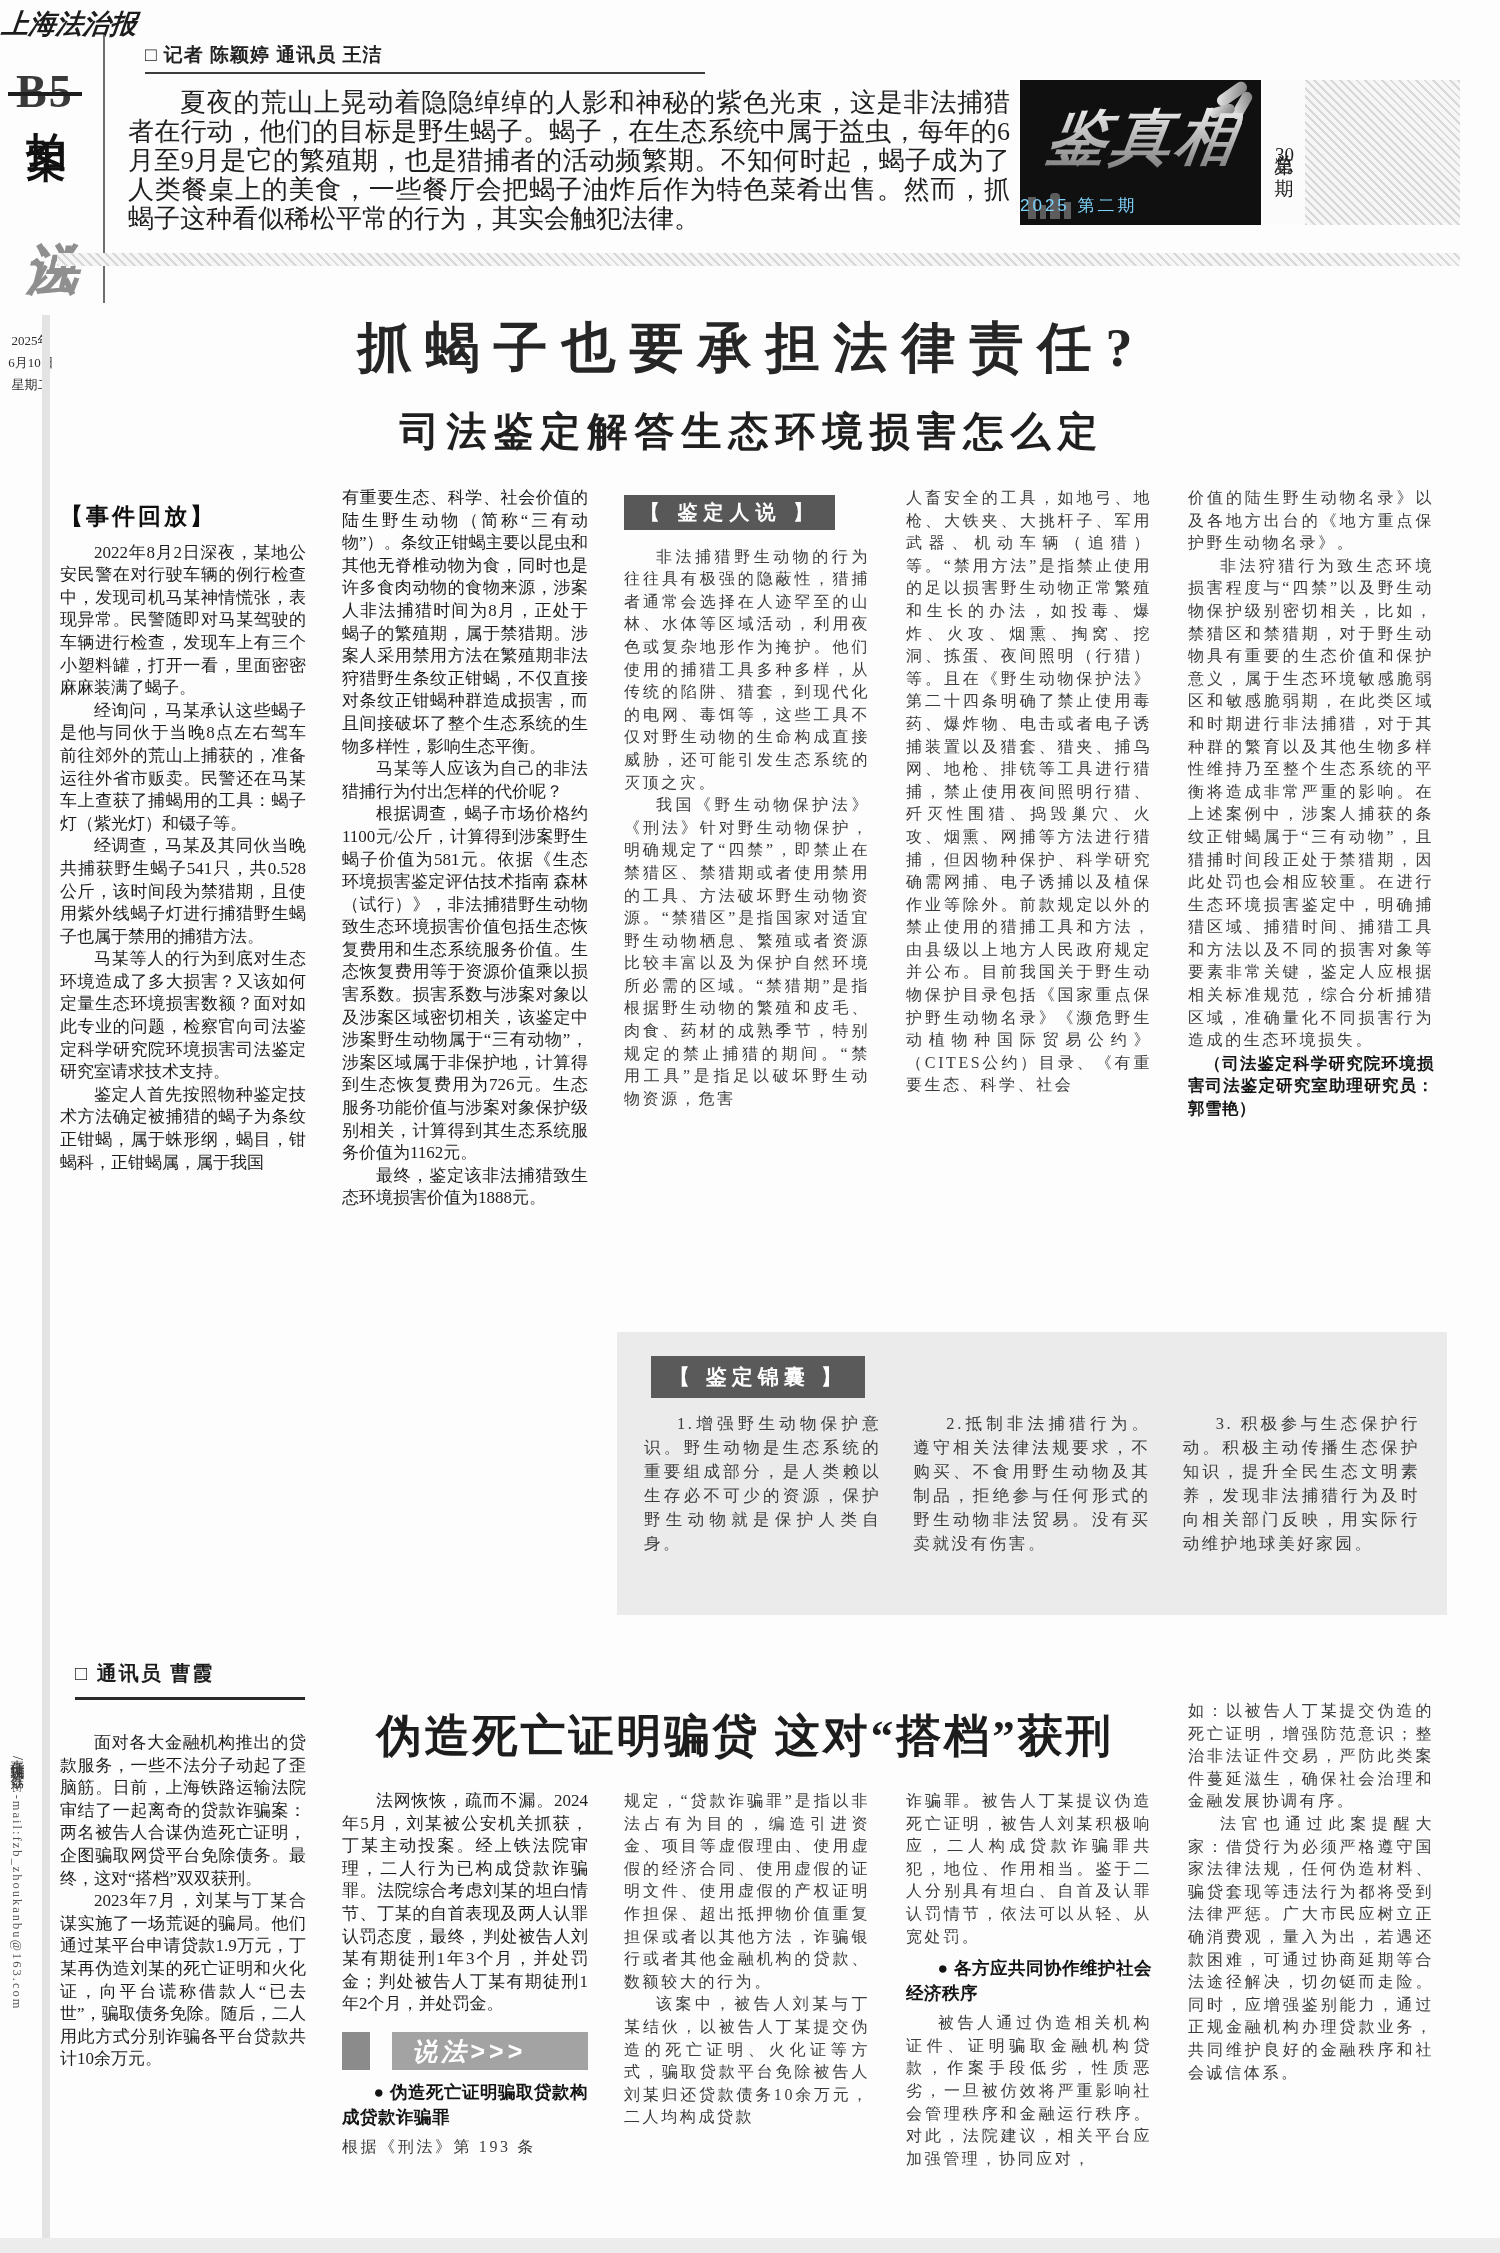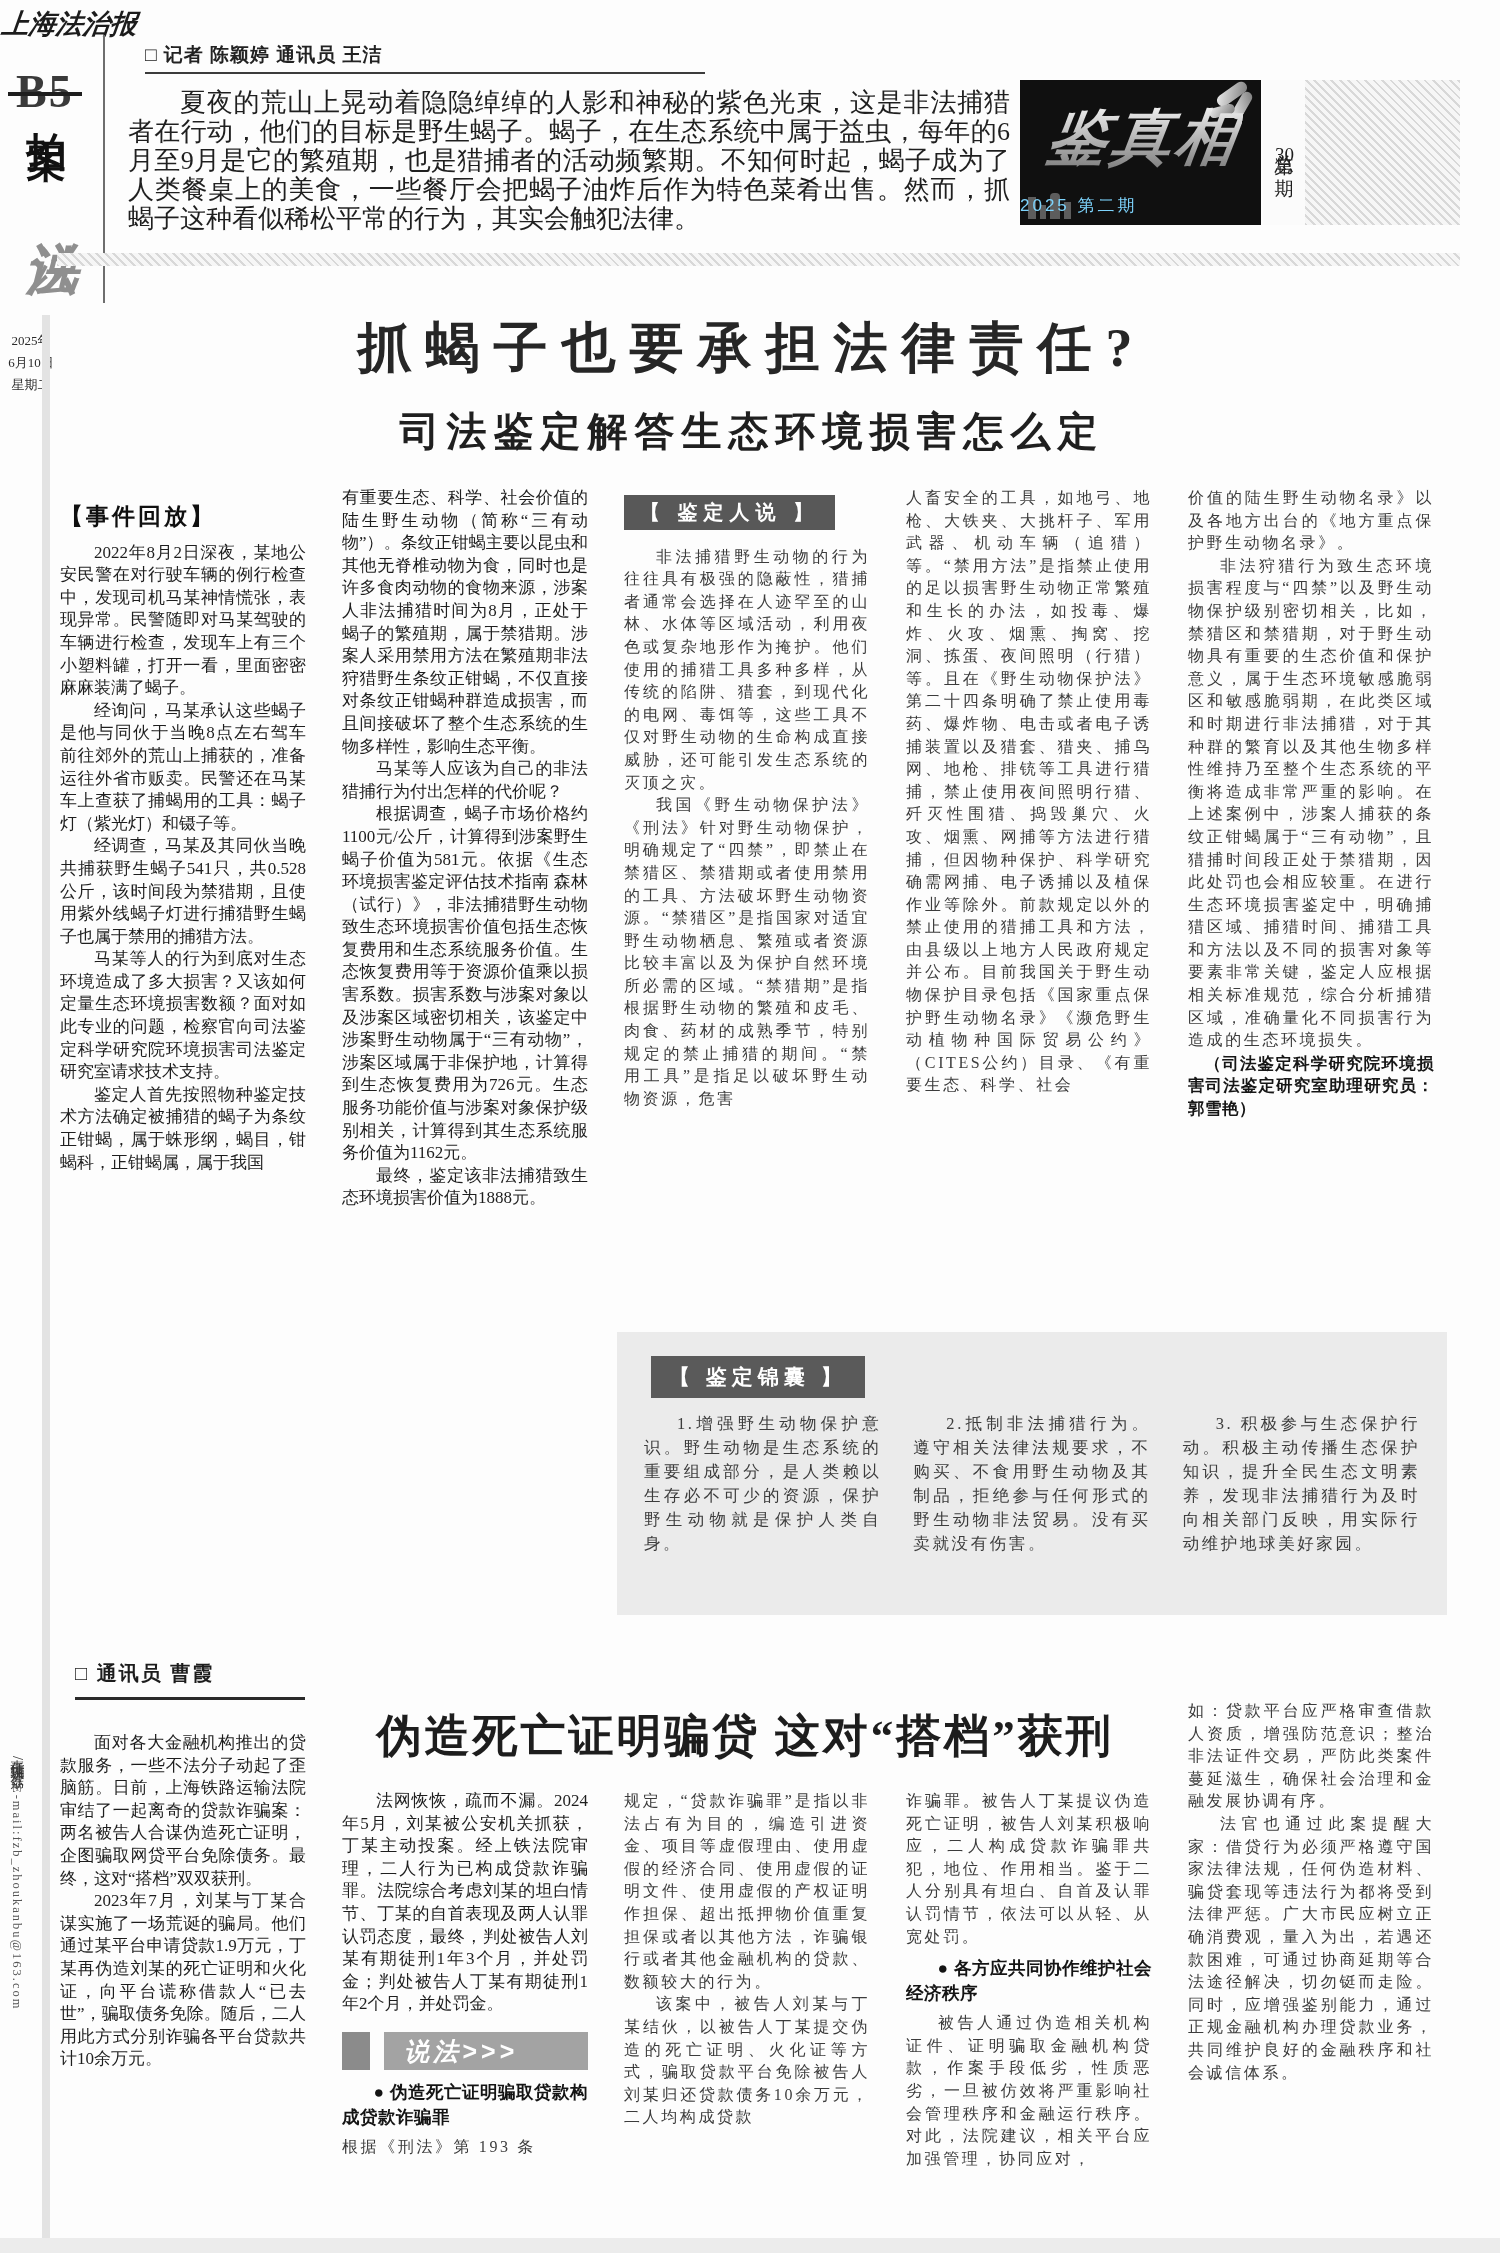--- a/index.html
+++ b/index.html
@@ -97,21 +97,21 @@
            font-family:"Liberation Sans",sans-serif;}
   .byline2-rule{left:75px;top:1697px;width:230px;height:3px;background:#2a2a2a;}
   .headline2{left:330px;top:1706px;width:830px;text-align:center;font-size:45px;font-weight:900;
              color:#1d1d1d;letter-spacing:3px;white-space:nowrap;}
   .bc1{left:60px;top:1732px;height:505px;}
   .bc2{left:342px;top:1790px;height:448px;}
   .bc3{left:624px;top:1790px;height:448px;}
   .bc4{left:906px;top:1790px;height:448px;}
   .bc5{left:1188px;top:1700px;height:538px;}
 
-  .shuofa{display:flex;align-items:stretch;margin:16px 0 10px;height:38px;}
+  .shuofa{display:flex;align-items:stretch;margin:16px 0 10px;height:38px;gap:8px;}
   .shuofa-sq{width:28px;background:#8b8b8b;margin-right:14px;}
   .shuofa-bar{flex:1;background:#a3a3a3;color:#fff;font-weight:bold;font-style:italic;
               font-size:25px;letter-spacing:4px;line-height:38px;padding-left:20px;
               font-family:"Liberation Sans",sans-serif;}
   .foot-strip{left:0;top:2238px;width:1500px;height:15px;background:#ececec;}
 </style>
 </head>
 <body>
 
 <div class="abs paper-logo">上海法治报</div>
@@ -214,17 +214,17 @@
 <div class="col bc3 kai">
     <p class="para cont">规定，“贷款诈骗罪”是指以非法占有为目的，编造引进资金、项目等虚假理由、使用虚假的经济合同、使用虚假的证明文件、使用虚假的产权证明作担保、超出抵押物价值重复担保或者以其他方法，诈骗银行或者其他金融机构的贷款、数额较大的行为。</p>
     <p class="para">该案中，被告人刘某与丁某结伙，以被告人丁某提交伪造的死亡证明、火化证等方式，骗取贷款平台免除被告人刘某归还贷款债务10余万元，二人均构成贷款</p>
   </div>
 <div class="col bc4 kai">
     <p class="para cont">诈骗罪。被告人丁某提议伪造死亡证明，被告人刘某积极响应，二人构成贷款诈骗罪共犯，地位、作用相当。鉴于二人分别具有坦白、自首及认罪认罚情节，依法可以从轻、从宽处罚。</p>
     <p class="bullet">● 各方应共同协作维护社会经济秩序</p>
     <p class="para">被告人通过伪造相关机构证件、证明骗取金融机构贷款，作案手段低劣，性质恶劣，一旦被仿效将严重影响社会管理秩序和金融运行秩序。对此，法院建议，相关平台应加强管理，协同应对，</p>
   </div>
 <div class="col bc5 kai">
-    <p class="para cont">如：贷款平台应严格审查借款人资质，增强防范意识；整治非法证件交易，严防此类案件蔓延滋生，确保社会治理和金融发展协调有序。</p>
+    <p class="para cont">如：以被告人丁某提交伪造的死亡证明，增强防范意识；整治非法证件交易，严防此类案件蔓延滋生，确保社会治理和金融发展协调有序。</p>
     <p class="para">法官也通过此案提醒大家：借贷行为必须严格遵守国家法律法规，任何伪造材料、骗贷套现等违法行为都将受到法律严惩。广大市民应树立正确消费观，量入为出，若遇还款困难，可通过协商延期等合法途径解决，切勿铤而走险。同时，应增强鉴别能力，通过正规金融机构办理贷款业务，共同维护良好的金融秩序和社会诚信体系。</p>
   </div>
 
 <div class="abs foot-strip"></div>
 
 </body></html>

